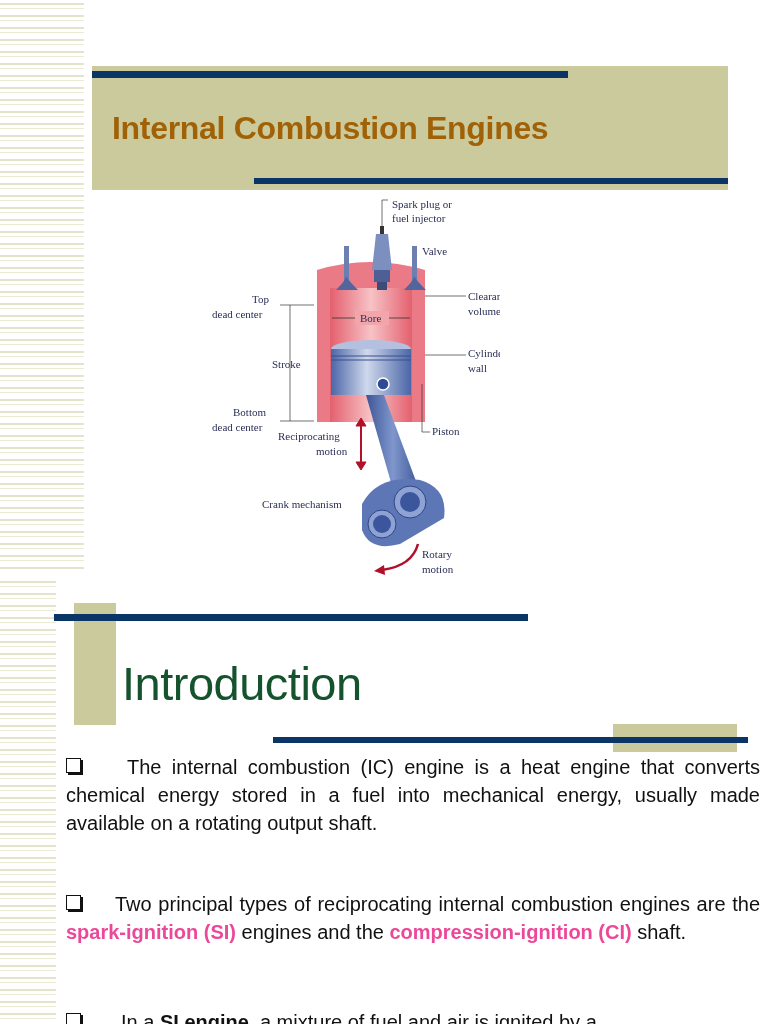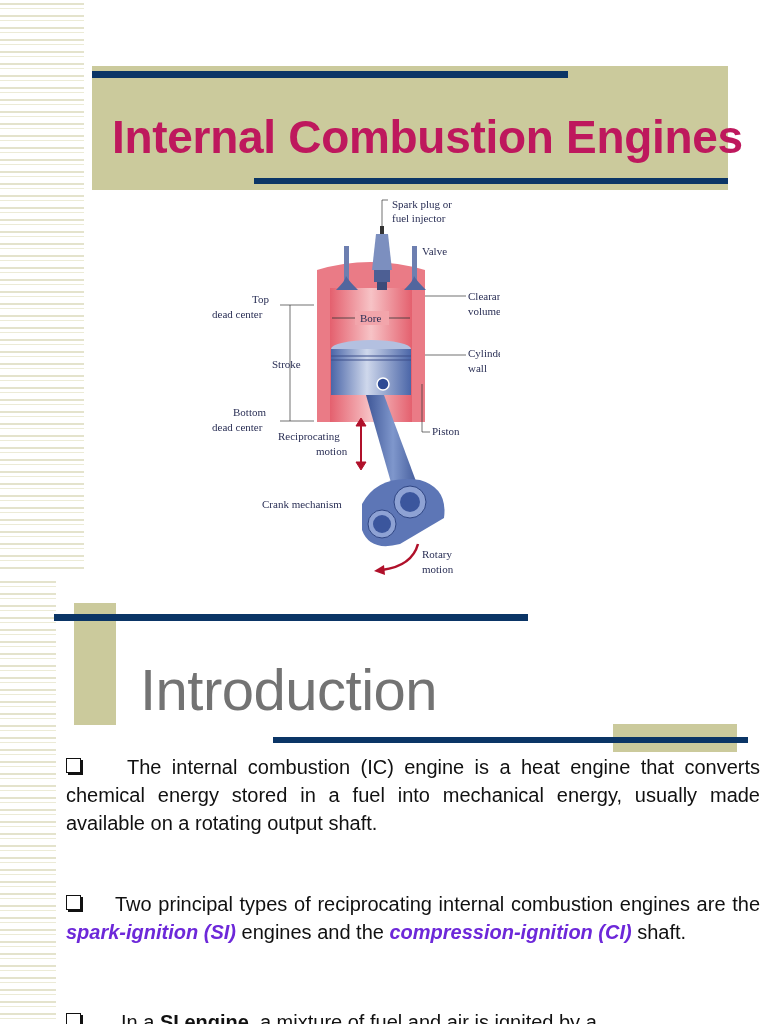--- a/index.html
+++ b/index.html
@@ -2,28 +2,28 @@
 <html><head>
 <meta charset="utf-8">
 <style>
   html, body { margin:0; padding:0; }
   body { width:768px; height:1024px; position:relative; overflow:hidden; background:#ffffff; font-family:"Liberation Sans", sans-serif; }
   .stripes { position:absolute; left:0; background:repeating-linear-gradient(to bottom, #ffffff 0px, #ffffff 3px, #e4e3cc 3px, #e4e3cc 5px, #ffffff 5px, #ffffff 8px, #ecebd6 8px, #ecebd6 9px, #ffffff 9px, #ffffff 12px); }
   .stripes.s1 { top:0; width:84px; height:572px; }
   .stripes.s2 { top:578px; width:56px; height:446px; }
   .banner { position:absolute; left:92px; top:66px; width:636px; height:124px; background:#cbca9c; }
   .navy { position:absolute; background:#0b3566; }
-  .title { position:absolute; left:112px; top:110px; font-size:46px; font-weight:bold; color:#be185d; letter-spacing:-0.3px; white-space:nowrap; }
+  .title { position:absolute; left:112px; top:110px; font-size:32px; font-weight:bold; color:#a16207; letter-spacing:-0.3px; white-space:nowrap; }
   .diagram { position:absolute; left:200px; top:192px; width:300px; height:390px; }
   .diagram text { font-family:"Liberation Serif", serif; font-size:11px; fill:#2a2f55; }
   .tan-block { position:absolute; background:#cbca9c; }
-  .intro-title { position:absolute; left:140px; top:656px; font-size:58px; color:#737373; letter-spacing:-0.5px; }
+  .intro-title { position:absolute; left:122px; top:656px; font-size:47px; color:#14532d; letter-spacing:-0.5px; }
   .para { position:absolute; left:66px; width:694px; font-size:20px; line-height:28px; color:#111; text-align:justify; text-align-last:left; }
   .para .bullet { display:inline-block; width:13px; height:13px; border:1.5px solid #111; box-shadow:2px 2px 0 #111; margin-right:46px; vertical-align:1px; }
-  .para b.em { color:#6d28d9; font-style:italic; }
+  .para b.em { color:#ec4899; }
   .para b.plain { font-weight:bold; }
   .para.p1 { top:753px; }
   .para.p2 { top:890px; }
   .para.p3 { top:1008px; }
 </style>
 </head>
 <body>
 
 <div class="stripes s1"></div>
 <div class="banner"></div>

